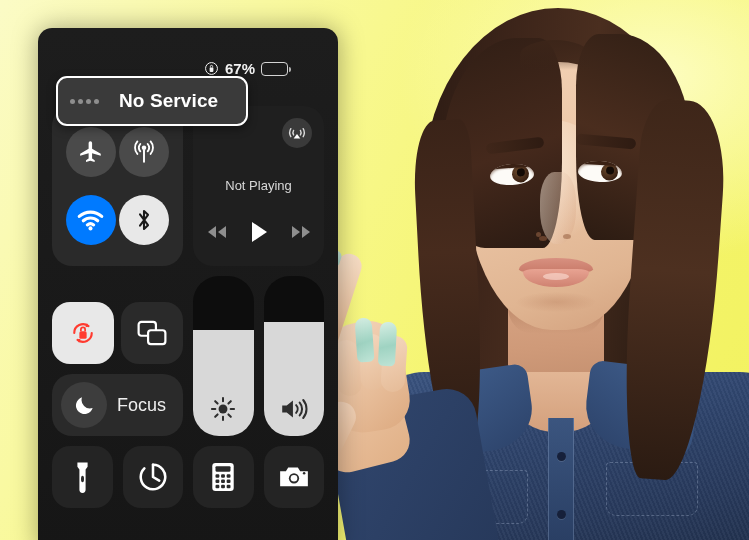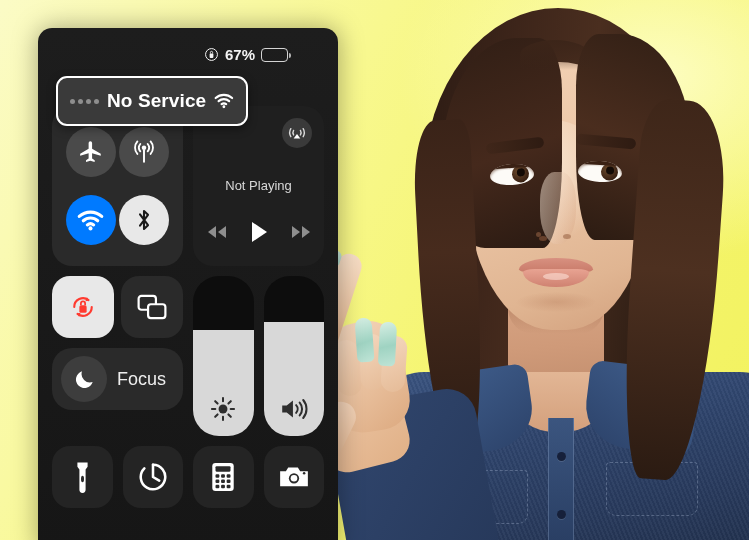--- a/index.html
+++ b/index.html
@@ -273,21 +273,21 @@
   .cc {
     position: absolute; left: 38px; top: 28px;
     width: 300px; height: 522px;
     background: linear-gradient(180deg, #1d1d1d 0%, #161616 100%);
     border-radius: 14px 14px 0 0;
     box-shadow: 0 0 26px rgba(0,0,0,.35);
     overflow: hidden;
   }
 
   .status-bar {
-    position: absolute; left: 0; top: 0; width: 268px; height: 58px;
+    position: absolute; left: 0; top: 14px; width: 268px; height: 58px;
   }
   .status-right {
     position: absolute; right: 18px; top: 18px;
     display: flex; align-items: center; gap: 6px;
     color: #f2f2f2; font-size: 15px; font-weight: 600;
   }
   .lock-glyph { width: 15px; height: 15px; }
   .batt {
     width: 27px; height: 14px;
     border: 1.6px solid rgba(245,245,245,.85);
@@ -300,36 +300,36 @@
   }
   .batt-fill { height: 100%; background: #f5f5f5; border-radius: 2px; }
 
   
   .callout {
     position: absolute; left: 18px; top: 48px;
     width: 192px; height: 50px;
     background: #3a3a3a;
     border: 2.5px solid #ffffff;
     border-radius: 11px;
-    display: flex; align-items: center; gap: 8px;
+    display: flex; align-items: center; gap: 20px;
     padding: 0 12px;
     box-shadow: 0 3px 10px rgba(0,0,0,.4);
     z-index: 40;
   }
   .dots { display: flex; gap: 3px; }
   .dots i { width: 5px; height: 5px; border-radius: 50%; background: #8e8e8e; display: block; }
   .callout-text {
     color: #fff; font-size: 19px; font-weight: 700; letter-spacing: .1px;
     white-space: nowrap;
   }
 
   .grid {
     position: absolute; left: 14px; top: 78px; width: 272px;
   }
-  .row { display: flex; gap: 10px; margin-bottom: 10px; }
+  .row { display: flex; gap: 10px; margin-bottom: 10px; align-items: flex-end; }
 
   .module {
     background: #2a2a2a; border-radius: 20px;
   }
   .mod-connect {
     width: 131px; height: 160px;
     display: grid; grid-template-columns: 1fr 1fr;
     place-items: center; padding: 12px;
   }
   .circ {

